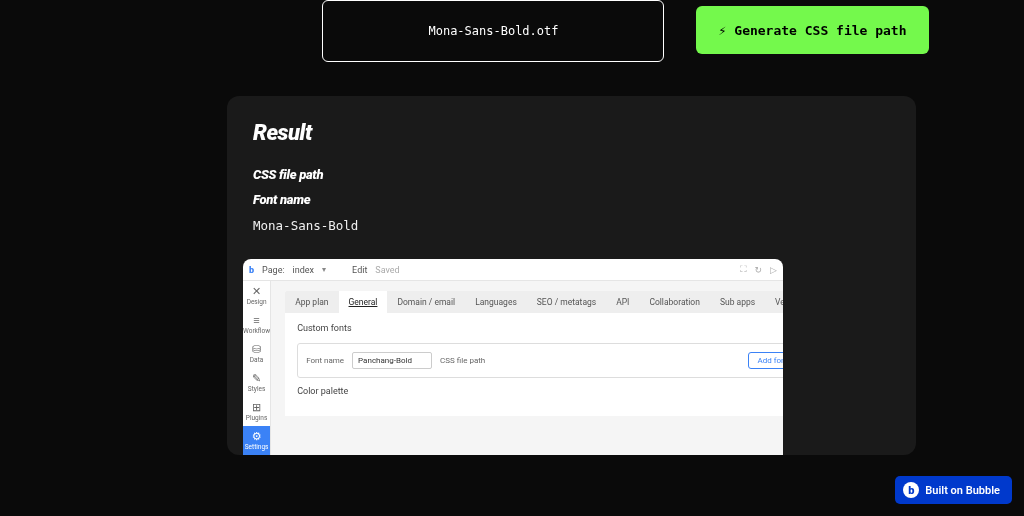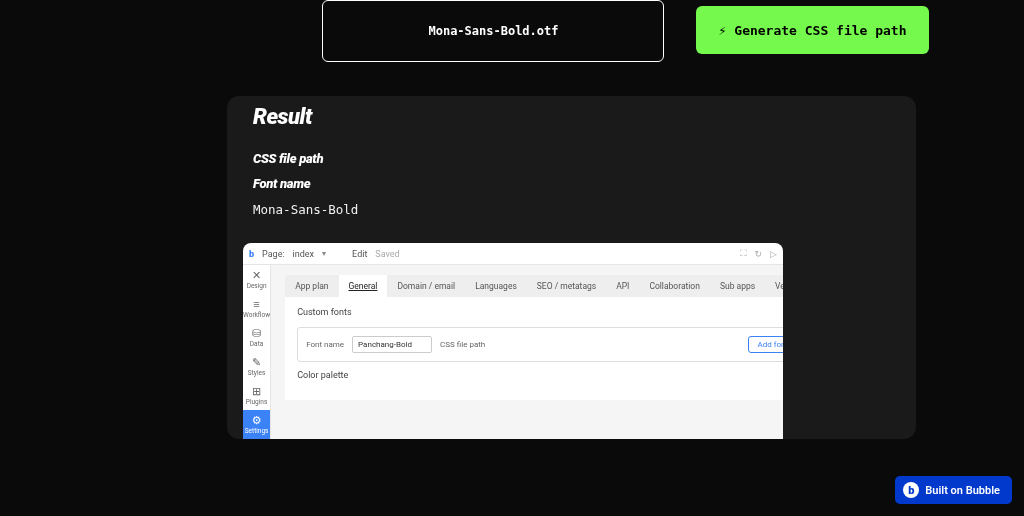--- a/index.html
+++ b/index.html
@@ -26,21 +26,21 @@
   .file-box {
     width: 342px;
     height: 62px;
     border: 1.5px solid #fff;
     border-radius: 6px;
     display: flex;
     align-items: center;
     justify-content: center;
     font-family: "SFMono-Regular", Consolas, monospace;
     font-size: 12px;
-    font-weight: 700;
+    font-weight: 400;
     color: #fff;
     margin-left: 227px;
   }
   .gen-btn {
     background: #74f94c;
     color: #000;
     border: none;
     border-radius: 6px;
     height: 48px;
     padding: 0 22px;
@@ -53,21 +53,21 @@
     cursor: pointer;
     margin-top: 6px;
   }
   .result-card {
     position: absolute;
     left: 227px;
     top: 96px;
     width: 689px;
     background: #1a1a1a;
     border-radius: 12px;
-    padding: 8px 26px 0 26px;
+    padding: 24px 26px 0 26px;
   }
   .result-title {
     font-size: 22px;
     font-weight: 900;
     font-style: italic;
     letter-spacing: -0.5px;
     margin-bottom: 22px;
   }
   .section-label {
     font-size: 13px;

